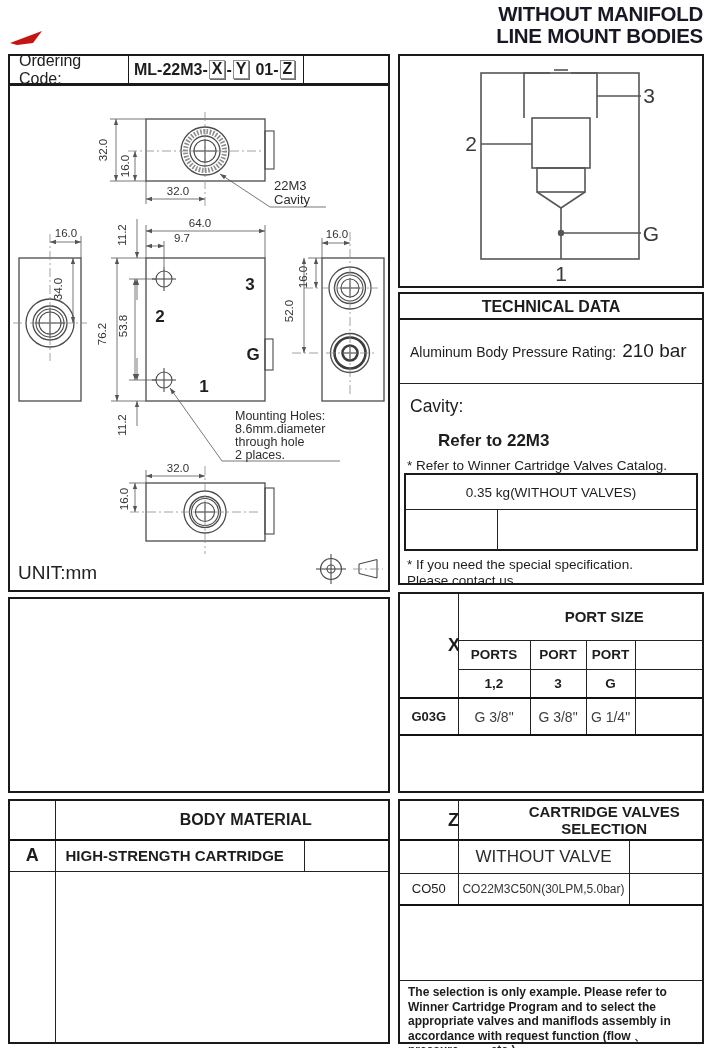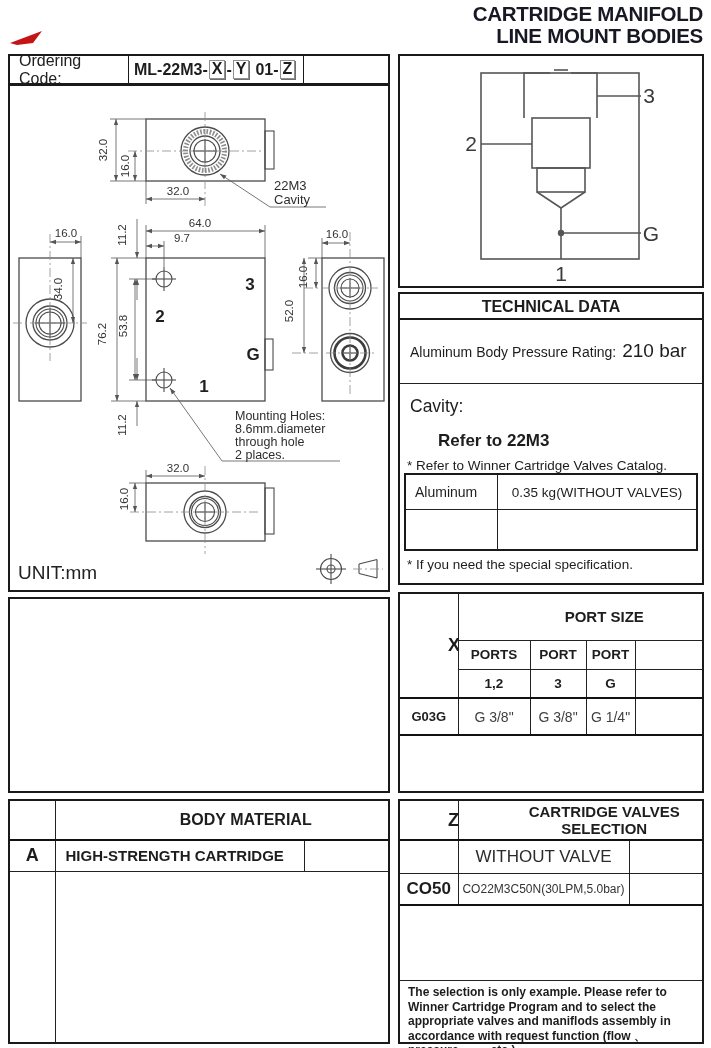--- a/index.html
+++ b/index.html
@@ -68,37 +68,37 @@
   .ports-tbl .h0{font-size:15px;font-weight:bold;}
   .ports-tbl .h1{font-size:13.5px;font-weight:bold;}
   .ports-tbl .code{font-size:13px;font-weight:bold;}
   .ports-tbl .val{color:#3f3f3f;}
   .bm-tbl .yc{font-size:18px;font-weight:bold;}
   .bm-tbl .t{font-size:16px;font-weight:bold;}
   .bm-tbl .val{font-size:15px;font-weight:bold;text-align:left;padding-left:10px;}
   .cv-tbl .zc{font-size:18px;font-weight:bold;}
   .cv-tbl .t{font-size:15px;font-weight:bold;}
   .cv-tbl .wv{font-size:17px;color:#2b2b2b;}
-  .cv-tbl .code{font-size:17px;font-weight:bold;text-align:center;}
+  .cv-tbl .code{font-size:13px;font-weight:normal;text-align:center;}
   .cv-tbl .val{font-size:12px;color:#333;white-space:nowrap;}
   .cv-note{position:absolute;left:0;right:0;bottom:0;height:62px;border-top:1.5px solid #222;
            padding:4px 8px 0 8px;font-size:12px;font-weight:bold;line-height:14.5px;color:#1c1c1c;}
   .ycol-ext{position:absolute;left:45px;top:70px;bottom:0;width:0;border-left:1.5px solid #222;}
 </style>
 </head>
 <body>
 
 <div id="page">
 
   <svg class="logo" width="42" height="20" viewBox="0 0 42 20">
     <polygon points="2,15 34,3 25,15 9,17" fill="#c41414"></polygon>
   </svg>
 
   <div class="title">
-    <div>CARTRIDGE MANIFOLD</div>
+    <div>WITHOUT MANIFOLD</div>
     <div>LINE MOUNT BODIES</div>
   </div>
 
   <div class="panel obar" style="left:8px;top:54px;width:382px;height:31px;">
     <div class="cell lbl">Ordering Code:</div>
     <div class="cell code">
       <span>ML-22M3-</span>
         <span class="kbox">X</span>
         <span>-</span>
         <span class="kbox">Y</span>
@@ -298,30 +298,30 @@
     <div class="hd">TECHNICAL DATA</div>
     <div class="press">
       <span>Aluminum Body Pressure Rating:</span><span class="v">210 bar</span>
     </div>
     <div class="div1"></div>
     <div class="cav">Cavity:</div>
     <div class="ref">Refer to 22M3</div>
     <div class="cat">* Refer to Winner Cartridge Valves Catalog.</div>
     <div class="wtable">
       <div class="r1">
-        <div class="c1">Aluminum</div>
         <div class="c2">0.35  kg(WITHOUT VALVES)</div>
       </div>
       <div class="r1" style="border-bottom:none;height:41px;">
         <div class="c1"></div>
         <div class="c2"></div>
       </div>
     </div>
     <div class="foot">
       <div>* If you need the special specification.</div>
+      <div>Please contact us.</div>
     </div>
   </div>
 
   <div class="panel" style="left:8px;top:597px;width:382px;height:196px;"></div>
 
   <div class="panel" style="left:398px;top:592px;width:306px;height:201px;">
     <table class="ports-tbl">
       <colgroup>
           <col style="width:58px">
           <col style="width:72px">

